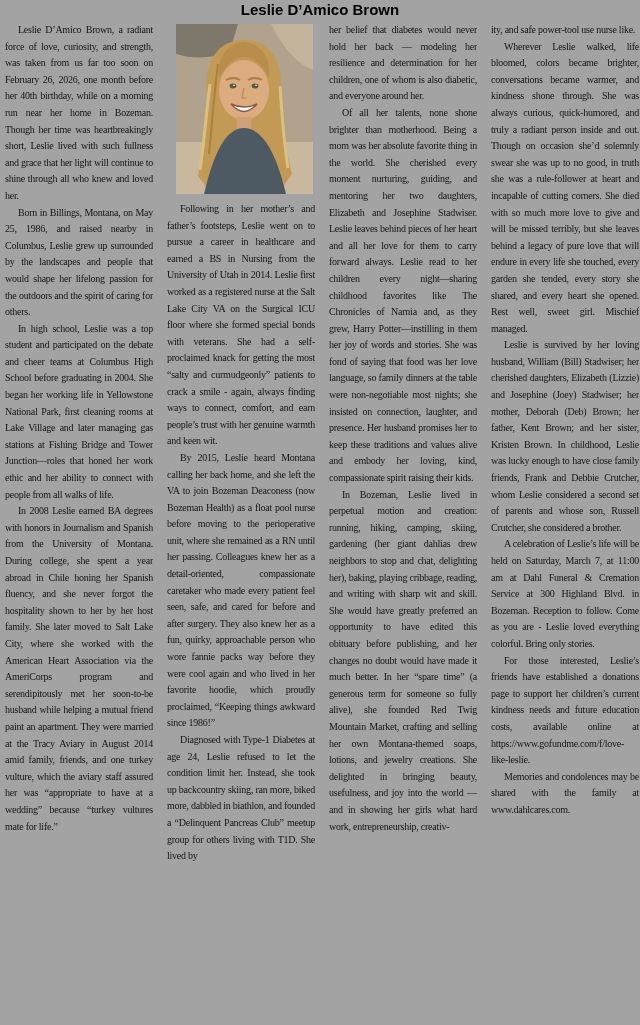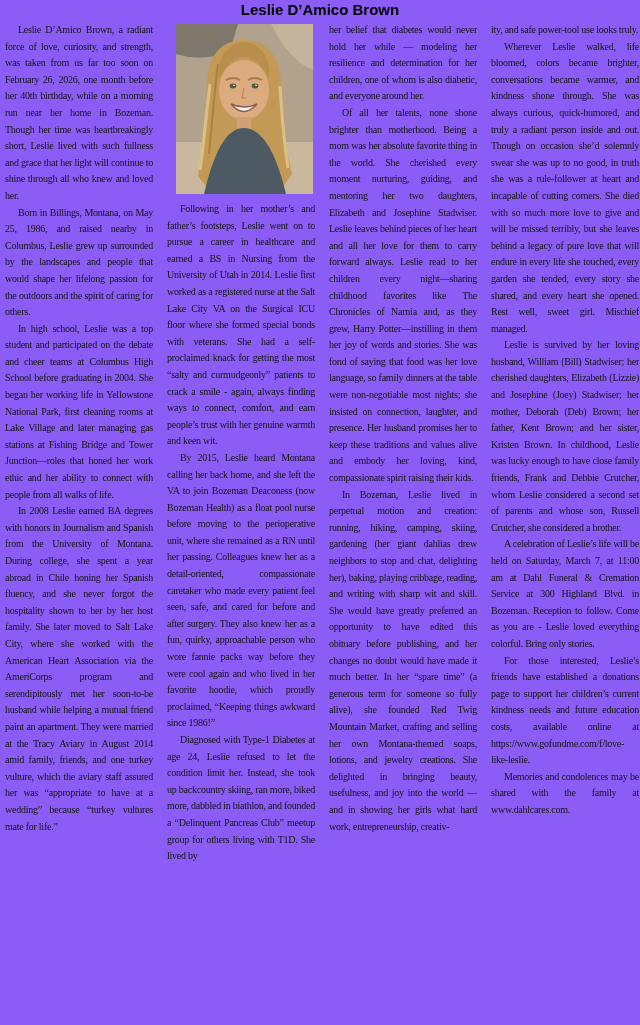--- a/index.html
+++ b/index.html
@@ -1,20 +1,20 @@
 <!DOCTYPE html>
 <html><head>
 <meta charset="utf-8">
 <style>
   html, body { margin: 0; padding: 0; background: #ffffff; }
   .page {
     position: relative;
     width: 640px;
     height: 1025px;
-    background: #8b5cf6;
+    background: #a3a3a3;
     overflow: hidden;
     font-family: "Liberation Serif", serif;
     color: #141414;
   }
   .title {
     text-align: center;
     font-family: "Liberation Sans", sans-serif;
     font-weight: 700;
     font-size: 15px;
     line-height: 18px;
@@ -88,26 +88,26 @@
           <path d="M55,80 Q68,86 81,80 Q68,95 55,80 Z" fill="#ffffff" stroke="#8d5a49" stroke-width="1.4"></path>
           <rect x="61" y="93" width="14" height="14" fill="#d2a077"></rect>
           <path d="M28,170 C38,128 50,104 68,104 C86,104 100,128 110,170 Z" fill="#4e5a63"></path>
         </svg>
       </figure>
     <p class="para">Following in her mother’s and father’s footsteps, Leslie went on to pursue a career in healthcare and earned a BS in Nursing from the University of Utah in 2014. Leslie first worked as a registered nurse at the Salt Lake City VA on the Surgical ICU floor where she formed special bonds with veterans. She had a self-proclaimed knack for getting the most “salty and curmudgeonly” patients to crack a smile - again, always finding ways to connect, comfort, and earn people’s trust with her genuine warmth and keen wit.</p>
         <p class="para">By 2015, Leslie heard Montana calling her back home, and she left the VA to join Bozeman Deaconess (now Bozeman Health) as a float pool nurse before moving to the perioperative unit, where she remained as a RN until her passing. Colleagues knew her as a detail-oriented, compassionate caretaker who made every patient feel seen, safe, and cared for before and after surgery. They also knew her as a fun, quirky, approachable person who wore fannie packs way before they were cool again and who lived in her favorite hoodie, which proudly proclaimed, “Keeping things awkward since 1986!”</p>
         <p class="para">Diagnosed with Type-1 Diabetes at age 24, Leslie refused to let the condition limit her. Instead, she took up backcountry skiing, ran more, biked more, dabbled in biathlon, and founded a “Delinquent Pancreas Club” meetup group for others living with T1D. She lived by</p>
       </div>
     <div class="col">
-        <p class="para noindent">her belief that diabetes would never hold her while — modeling her resilience and determination for her children, one of whom is also diabetic, and everyone around her.</p>
+        <p class="para noindent">her belief that diabetes would never hold her back — modeling her resilience and determination for her children, one of whom is also diabetic, and everyone around her.</p>
         <p class="para">Of all her talents, none shone brighter than motherhood. Being a mom was her absolute favorite thing in the world. She cherished every moment nurturing, guiding, and mentoring her two daughters, Elizabeth and Josephine Stadwiser. Leslie leaves behind pieces of her heart and all her love for them to carry forward always. Leslie read to her children every night—sharing childhood favorites like The Chronicles of Narnia and, as they grew, Harry Potter—instilling in them her joy of words and stories. She was fond of saying that food was her love language, so family dinners at the table were non-negotiable most nights; she insisted on connection, laughter, and presence. Her husband promises her to keep these traditions and values alive and embody her loving, kind, compassionate spirit raising their kids.</p>
         <p class="para">In Bozeman, Leslie lived in perpetual motion and creation: running, hiking, camping, skiing, gardening (her giant dahlias drew neighbors to stop and chat, delighting her), baking, playing cribbage, reading, and writing with sharp wit and skill. She would have greatly preferred an opportunity to have edited this obituary before publishing, and her changes no doubt would have made it much better. In her “spare time” (a generous term for someone so fully alive), she founded Red Twig Mountain Market, crafting and selling her own Montana-themed soaps, lotions, and jewelry creations. She delighted in bringing beauty, usefulness, and joy into the world — and in showing her girls what hard work, entrepreneurship, creativ-</p>
       </div>
     <div class="col">
-        <p class="para noindent">ity, and safe power-tool use looks truly.</p>
+        <p class="para noindent">ity, and safe power-tool use nurse like.</p>
         <p class="para">Wherever Leslie walked, life bloomed, colors became brighter, conversations became warmer, and kindness shone through. She was always curious, quick-humored, and truly a radiant person inside and out. Though on occasion she’d solemnly swear she was up to no good, in truth she was a rule-follower at heart and incapable of cutting corners. She died with so much more love to give and will be missed terribly, but she leaves behind a legacy of pure love that will endure in every life she touched, every garden she tended, every story she shared, and every heart she opened. Rest well, sweet girl. Mischief managed.</p>
         <p class="para">Leslie is survived by her loving husband, William (Bill) Stadwiser; her cherished daughters, Elizabeth (Lizzie) and Josephine (Joey) Stadwiser; her mother, Deborah (Deb) Brown; her father, Kent Brown; and her sister, Kristen Brown. In childhood, Leslie was lucky enough to have close family friends, Frank and Debbie Crutcher, whom Leslie considered a second set of parents and whose son, Russell Crutcher, she considered a brother.</p>
         <p class="para">A celebration of Leslie’s life will be held on Saturday, March 7, at 11:00 am at Dahl Funeral &amp; Cremation Service at 300 Highland Blvd. in Bozeman. Reception to follow. Come as you are - Leslie loved everything colorful. Bring only stories.</p>
         <p class="para">For those interested, Leslie’s friends have established a donations page to support her children’s current kindness needs and future education costs, available online at https://www.gofundme.com/f/love-like-leslie.</p>
         <p class="para">Memories and condolences may be shared with the family at www.dahlcares.com.</p>
       </div>
   </div>
 </div>
 
 </body></html>

